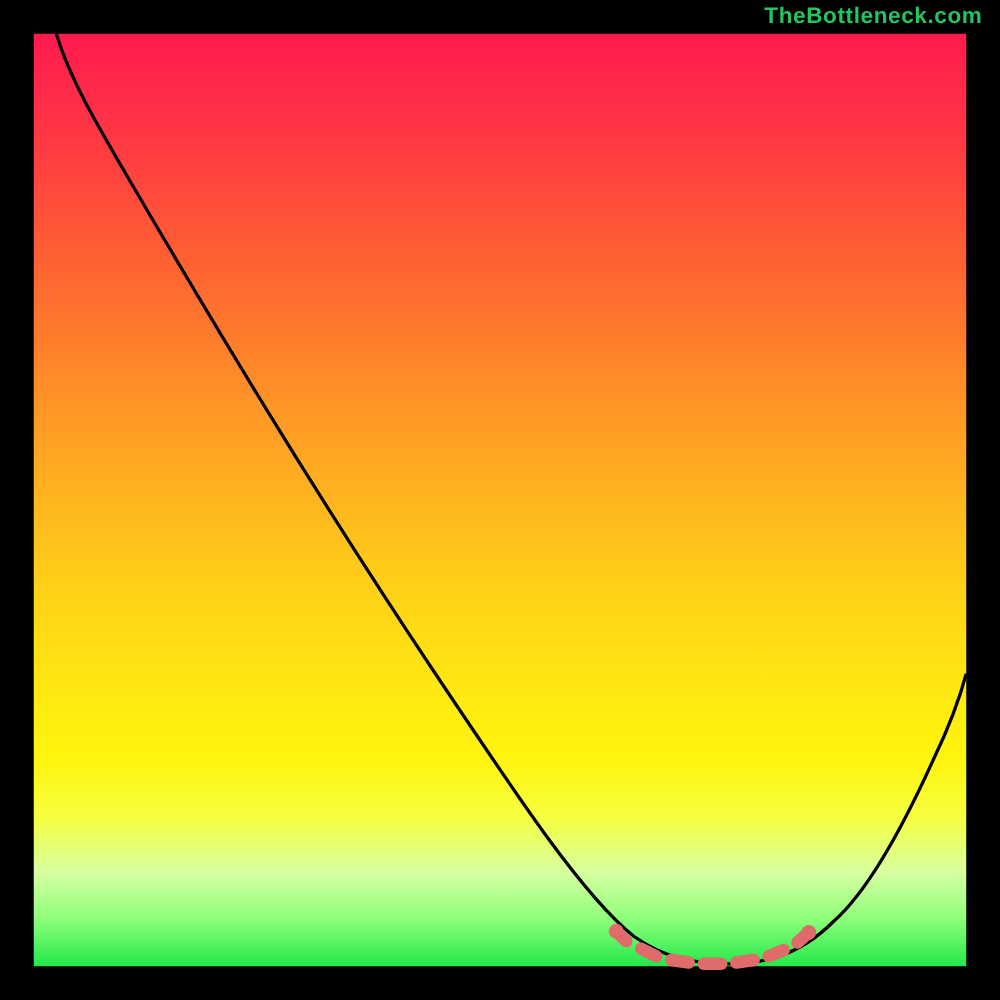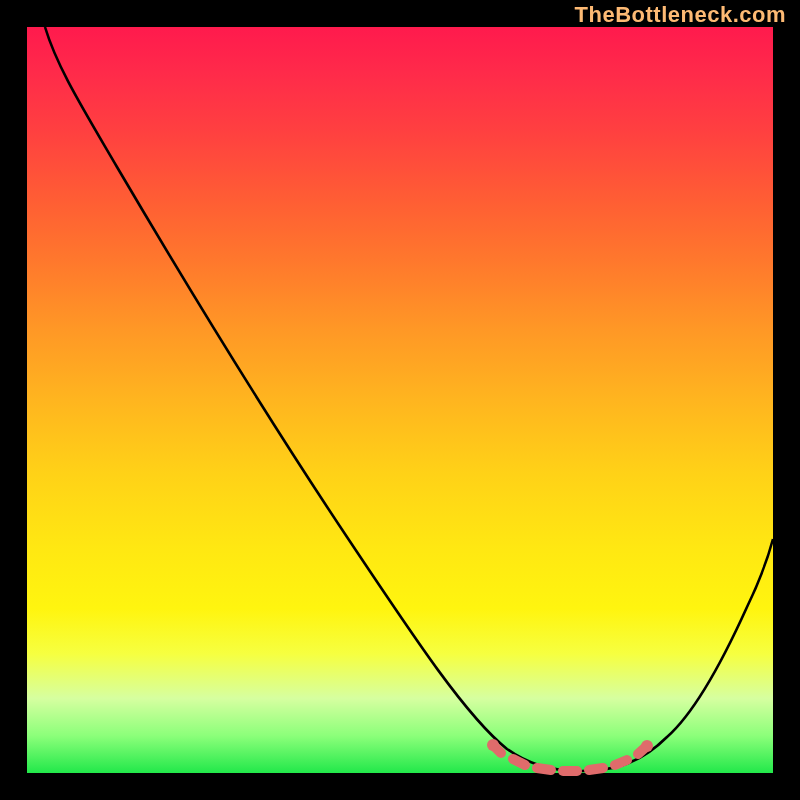--- a/index.html
+++ b/index.html
@@ -14,22 +14,22 @@
   .outer {
     position: relative;
     width: 800px;
     height: 800px;
     background: #000;
   }
   .branding {
     position: absolute;
     top: 2px;
     right: 14px;
-    color: #fdba74;
-    font-size: 22px;
+    color: #22c55e;
+    font-size: 18px;
     font-weight: bold;
     letter-spacing: 0.5px;
   }
   .plot {
     position: absolute;
     left: 27px;
     top: 27px;
     width: 746px;
     height: 746px;
     

